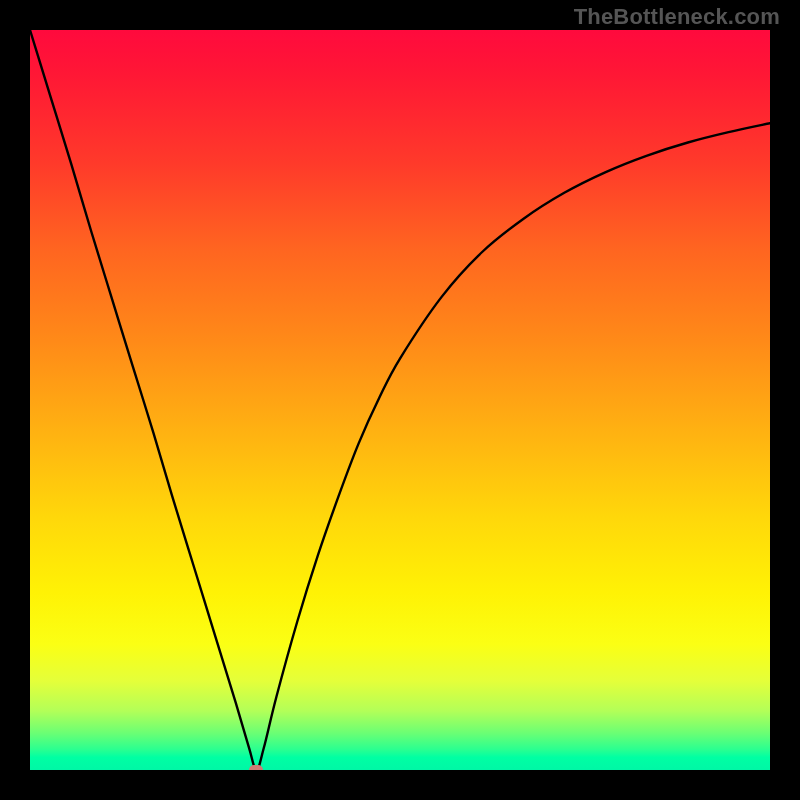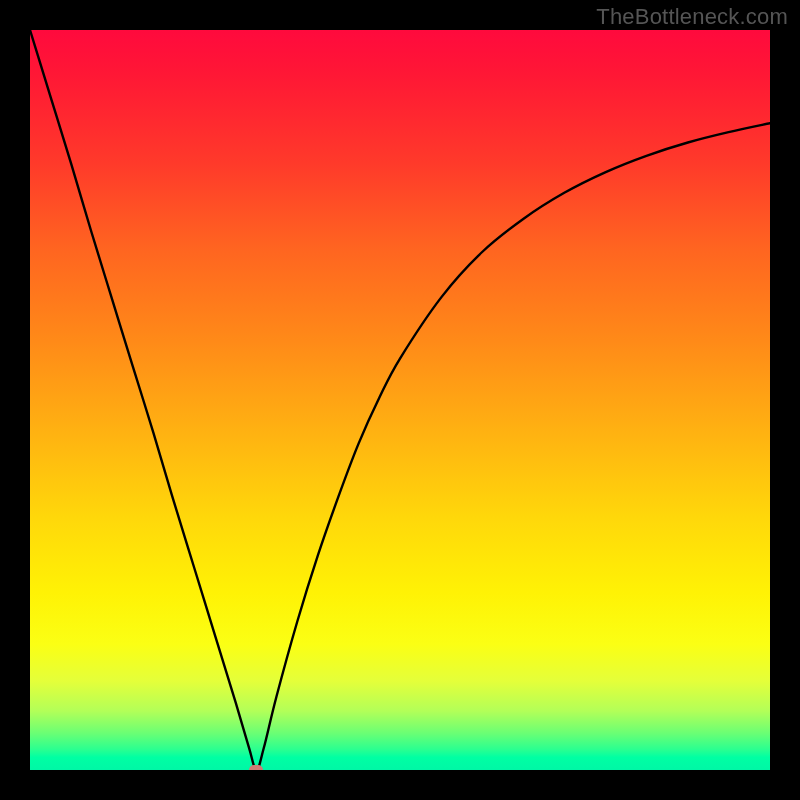--- a/index.html
+++ b/index.html
@@ -13,24 +13,24 @@
   }
   .frame {
     position: relative;
     width: 800px;
     height: 800px;
     background: #000;
   }
   .watermark {
     position: absolute;
     top: 4px;
-    right: 12px;
+    right: 20px;
     color: #555;
     font-size: 22px;
-    font-weight: 400;
+    font-weight: 700;
     letter-spacing: 0.2px;
     user-select: none;
   }
   .plot {
     position: absolute;
     left: 30px;
     top: 30px;
     width: 740px;
     height: 740px;
     overflow: hidden;

